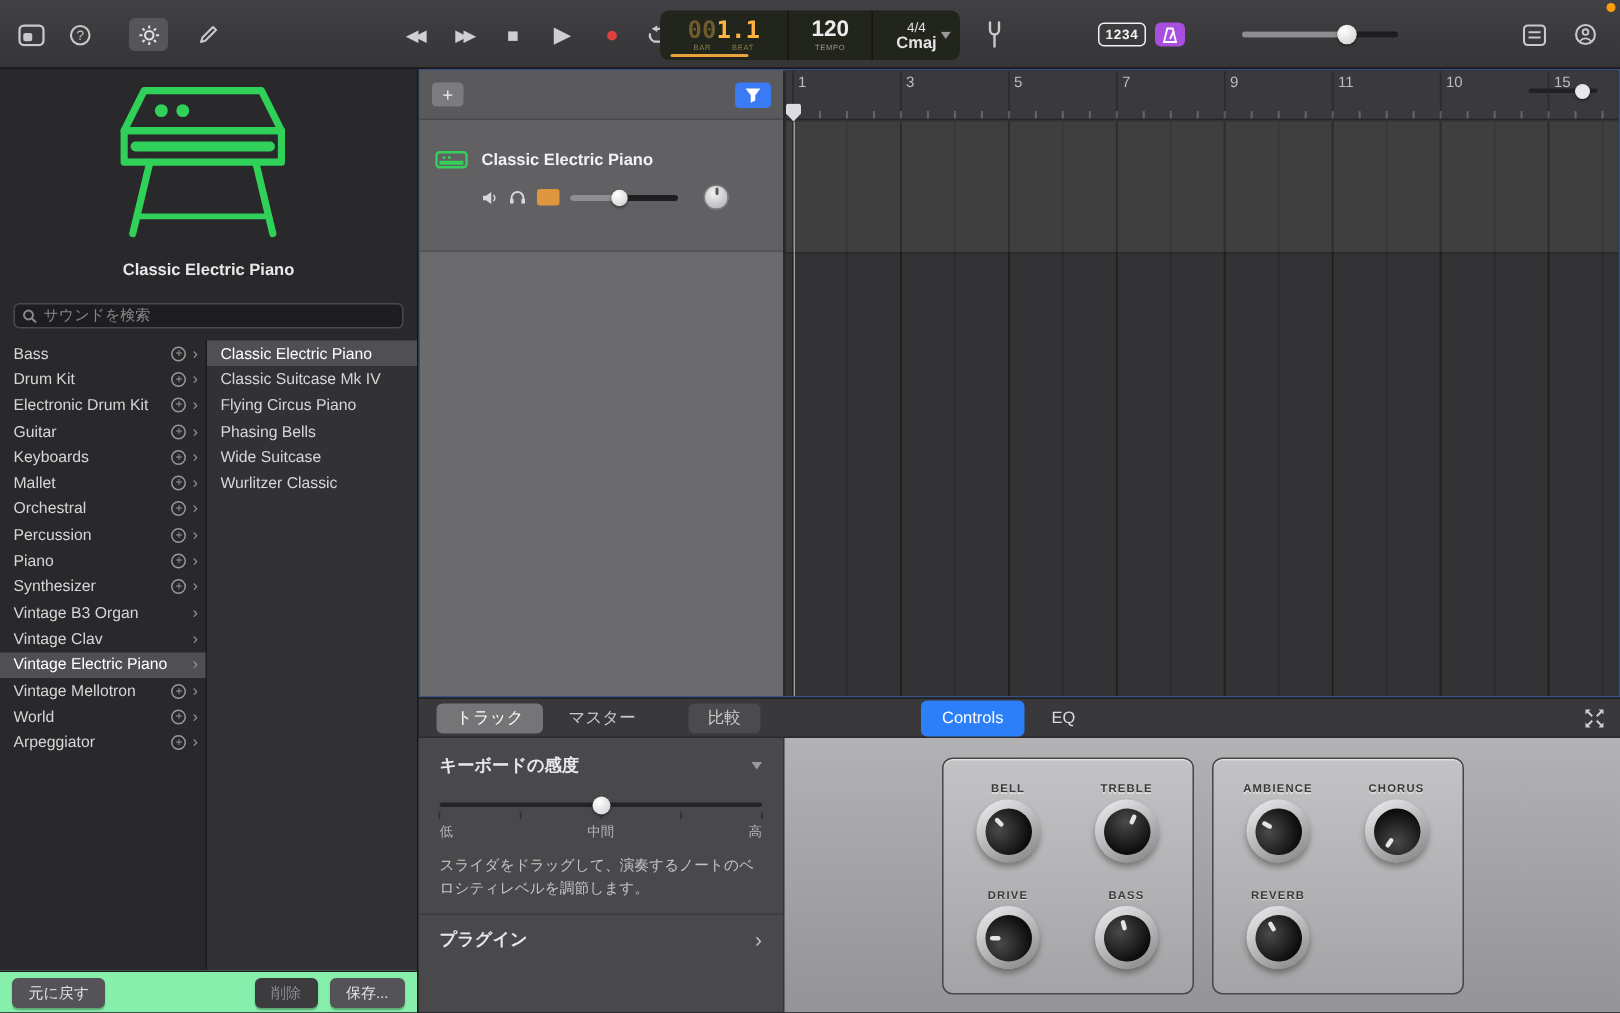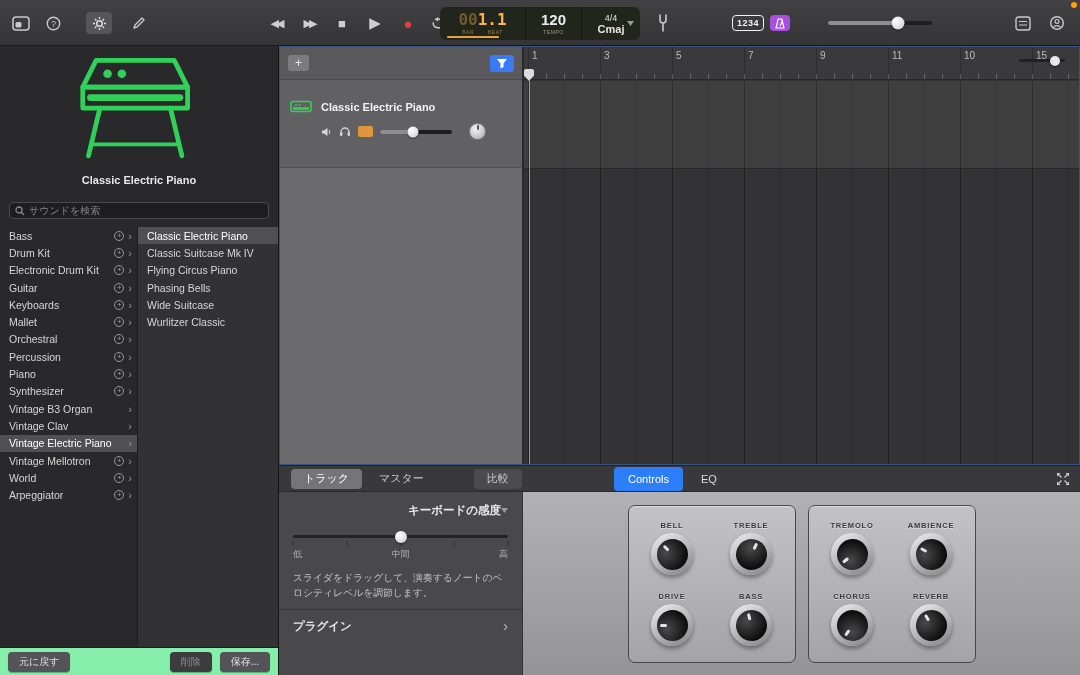--- a/index.html
+++ b/index.html
@@ -133,28 +133,28 @@
     clip-path:polygon(0 0,100% 0,100% 55%,50% 100%,0 55%); border-radius:2px; }
   .ph-line { position:absolute; left:4.5px; top:12px; bottom:0; width:1px; background:rgba(210,210,212,.65); }
 
   
   .smart { height:210px; flex:none; display:flex; flex-direction:column; border-top:1px solid #222; }
   .sc-tabbar { height:26px; flex:none; background:#39393c; display:flex; align-items:center; position:relative;
     border-bottom:1px solid #2a2a2c; }
   .sc-tab { font-size:11px; color:#cacacc; padding:2.5px 13px; border-radius:4px; margin-left:4px; }
   .sc-tab:first-child { margin-left:12px; }
   .sc-tab.on { background:#757578; color:#fff; }
-  .sc-tab.compare { margin-left:37px; background:#4b4b4e; }
+  .sc-tab.compare { margin-left:22px; background:#4b4b4e; }
   .sc-view-tabs { position:absolute; left:335px; display:flex; align-items:center; gap:4px; }
   .view-tab { font-size:11px; color:#dcdcde; padding:6px 14px; border-radius:4px; }
   .view-tab.on { background:#2d7ff9; color:#fff; }
   .sc-detach { position:absolute; right:10px; display:flex; }
   .sc-body { flex:1; display:flex; min-height:0; }
   .sc-left { width:244px; flex:none; background:#49494c; border-right:1px solid #353538; padding:11px 14px 0; }
-  .sens-header { display:flex; align-items:center; justify-content:flex-end;font-family:Liberation Serif, serif; }
+  .sens-header { display:flex; align-items:center; justify-content:space-between;font-family:Liberation Serif, serif; }
   .sens-title { font-size:11.5px; font-weight:bold; color:#e8e8ea; }
   .sens-slider { position:relative; height:3px; background:#242427; border-radius:2px; margin-top:17px; }
   .sens-slider .tick { position:absolute; top:6px; width:1px; height:5px; background:#2e2e31; transform:translateX(-50%); }
   .sens-slider .thumb { position:absolute; left:50%; top:50%; width:12px; height:12px; border-radius:50%;
     background:radial-gradient(circle at 35% 30%, #fff, #cacace); transform:translate(-50%,-50%);
     box-shadow:0 1px 2px rgba(0,0,0,.45); }
   .sens-labels { display:flex; justify-content:space-between; font-size:9px; color:#b6b6b8; margin-top:10px; }
   .sens-desc { font-size:9.8px; color:#c4c4c6; line-height:1.55; margin-top:9px; }
   .sc-divider { border-top:1px solid #3b3b3e; margin:9px -14px 0; }
   .plugins-row { display:flex; align-items:center; justify-content:space-between; margin-top:8px; }
@@ -638,28 +638,20 @@
                   <div class="knob-label">BASS</div>
                   <div class="knob">
                     <div class="knob-face" style="transform: rotate(-15deg);">
                       <div class="knob-dot"></div>
                     </div>
                   </div>
                 </div>
               </div>
             <div class="knob-panel">
 
-                <div class="knob-cell">
-                  <div class="knob-label">TREMOLO</div>
-                  <div class="knob">
-                    <div class="knob-face" style="transform: rotate(-130deg);">
-                      <div class="knob-dot"></div>
-                    </div>
-                  </div>
-                </div>
 
                 <div class="knob-cell">
                   <div class="knob-label">AMBIENCE</div>
                   <div class="knob">
                     <div class="knob-face" style="transform: rotate(-60deg);">
                       <div class="knob-dot"></div>
                     </div>
                   </div>
                 </div>
 

